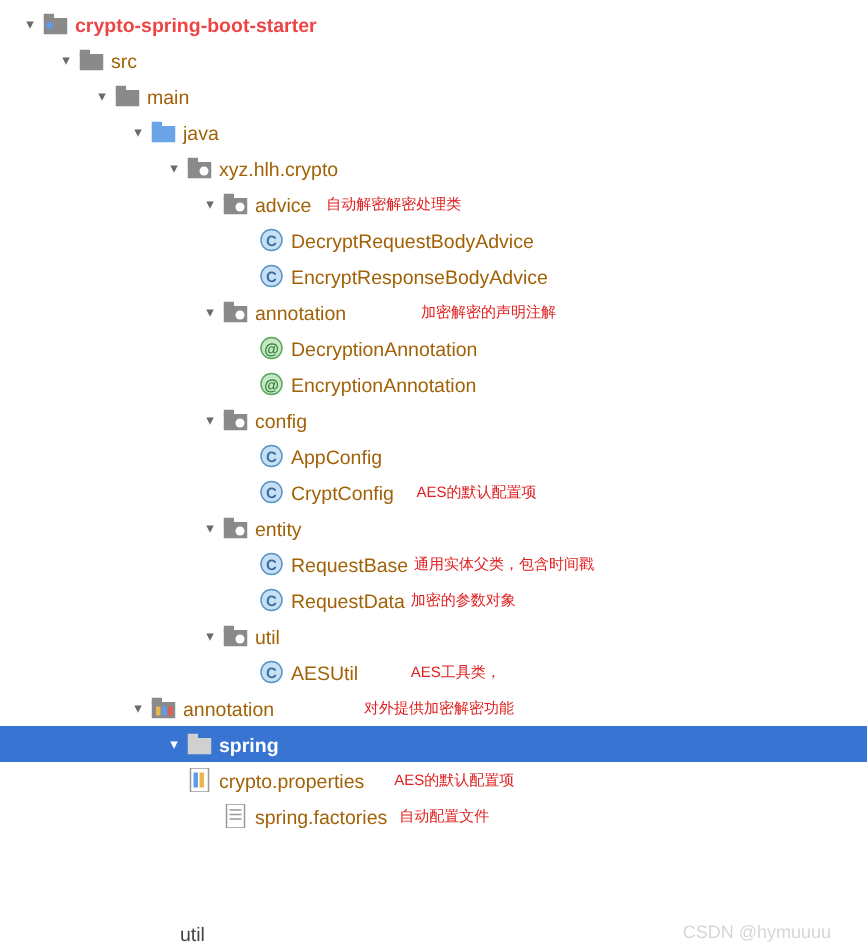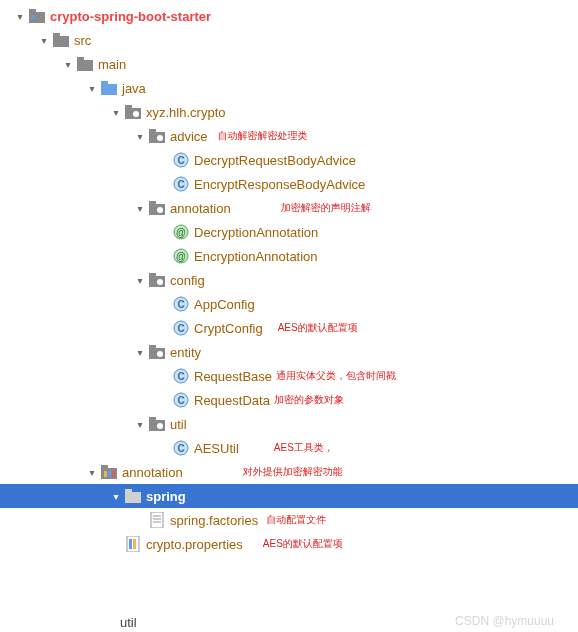--- a/index.html
+++ b/index.html
@@ -294,40 +294,40 @@
   <div class="row selected" style="padding-left:108px">
     <span class="arrow">▾</span>
     <span class="icon">
       <svg width="16" height="14">
           <rect x="0" y="3" width="16" height="11" fill="#d0d0d0"></rect>
           <rect x="0" y="0" width="7" height="4" fill="#d0d0d0"></rect>
         </svg>
     </span>
     <span class="label">spring</span>
   </div>
+  <div class="row" style="padding-left:124px">
+    <span class="icon">
+        <svg width="14" height="16">
+          <rect x="1" y="0" width="12" height="16" fill="#fff" stroke="#999"></rect>
+          <rect x="3" y="3" width="3" height="10" fill="#5c9ded"></rect>
+          <rect x="7" y="3" width="3" height="10" fill="#e8b84c"></rect>
+        </svg>
+      </span>
+    <span class="label">crypto.properties</span>
+    <span class="annotation" style="margin-left:20px">AES的默认配置项</span>
+  </div>
   <div class="row" style="padding-left:148px">
     <span class="icon">
         <svg width="14" height="16">
           <rect x="1" y="0" width="12" height="16" fill="#fff" stroke="#999"></rect>
           <line x1="3" y1="4" x2="11" y2="4" stroke="#999"></line>
           <line x1="3" y1="7" x2="11" y2="7" stroke="#999"></line>
           <line x1="3" y1="10" x2="11" y2="10" stroke="#999"></line>
         </svg>
       </span>
     <span class="label">spring.factories</span>
     <span class="annotation" style="margin-left:8px">自动配置文件</span>
   </div>
-  <div class="row" style="padding-left:124px">
-    <span class="icon">
-        <svg width="14" height="16">
-          <rect x="1" y="0" width="12" height="16" fill="#fff" stroke="#999"></rect>
-          <rect x="3" y="3" width="3" height="10" fill="#5c9ded"></rect>
-          <rect x="7" y="3" width="3" height="10" fill="#e8b84c"></rect>
-        </svg>
-      </span>
-    <span class="label">crypto.properties</span>
-    <span class="annotation" style="margin-left:20px">AES的默认配置项</span>
-  </div>
 
 </div>
 
 <div class="trunc">util</div>
 <div class="watermark">CSDN @hymuuuu</div>
 
 </body></html>

